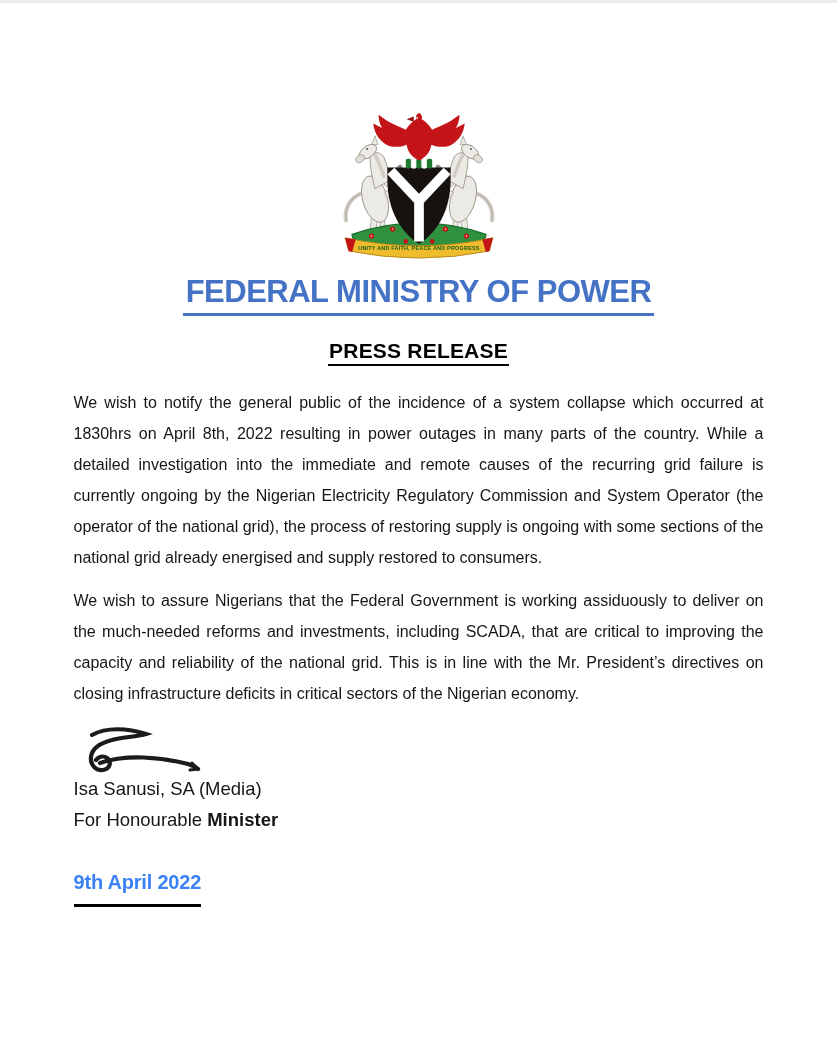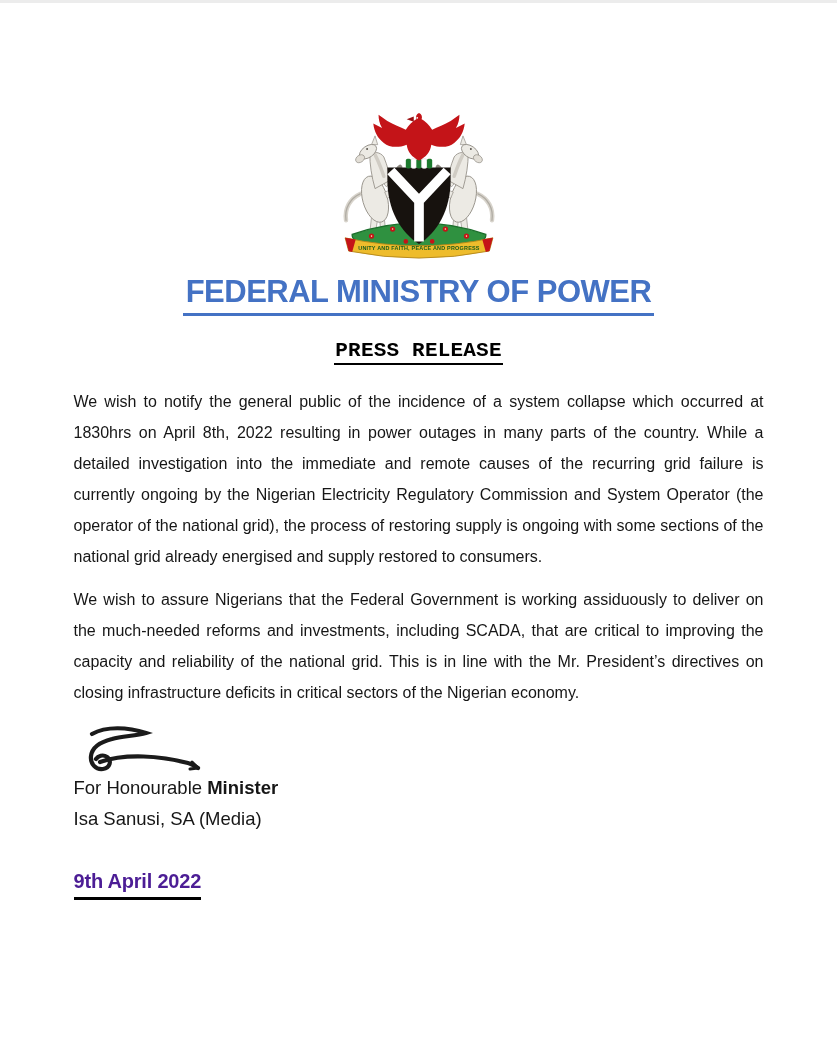--- a/index.html
+++ b/index.html
@@ -33,21 +33,20 @@
   .press-row{text-align:center;margin-top:23px;}
   .press-heading{
     display:inline-block;
     font-size:21px;
     font-weight:bold;
     color:#000000;
     border-bottom:2.5px solid #000000;
     padding:0 1px 1px 1px;
     letter-spacing:0.2px;
     white-space:nowrap;
-    font-family:Liberation Mono, monospace;
   }
   .body-text{
     width:690px;
     margin:21px auto 0 auto;
     font-size:16px;
     line-height:31px;
     text-align:justify;
     color:#161616;
   }
   .body-text p{margin:0 0 12px 0;}
@@ -65,23 +64,23 @@
   }
   .signoff .bold{font-weight:bold;}
   .date-row{
     width:690px;
     margin:36px auto 0 auto;
   }
   .release-date{
     display:inline-block;
     font-size:20px;
     font-weight:bold;
-    color:#4c1d95;
+    color:#3b82f6;
     border-bottom:3px solid #000000;
-    padding-bottom:4px;
+    padding-bottom:10px;
     letter-spacing:-0.2px;
   }
 </style>
 </head>
 <body>
 
 <div class="page">
 
   <div class="arms-wrap">
     <svg viewBox="0 0 200 174" xmlns="http://www.w3.org/2000/svg">
@@ -200,21 +199,21 @@
 
   <div class="sig-block">
     <svg width="150" height="54" viewBox="0 0 150 54" xmlns="http://www.w3.org/2000/svg">
       <path d="M16 14 C30 6 52 7 70 13 C60 16 46 16 36 19 C24 22 16 28 15 36 C14 44 20 50 27 49 C34 48 36 41 31 37 C27 34 22 36 20 39" fill="none" stroke="#1b1b1b" stroke-width="4.2" stroke-linecap="round"></path>
       <path d="M24 42 C50 33 85 36 112 43 C116 44 119 46 122 48" fill="none" stroke="#1b1b1b" stroke-width="4.2" stroke-linecap="round"></path>
       <path d="M122 48 L114 49 M122 48 L116 42" fill="none" stroke="#1b1b1b" stroke-width="3" stroke-linecap="round"></path>
     </svg>
   </div>
 
   <div class="signoff">
+    <div>Isa Sanusi, SA (Media)</div>
     <div><span>For Honourable </span><span class="bold">Minister</span></div>
-    <div>Isa Sanusi, SA (Media)</div>
   </div>
 
   <div class="date-row">
     <span class="release-date">9th April 2022</span>
   </div>
 
 </div>
 
 </body></html>

